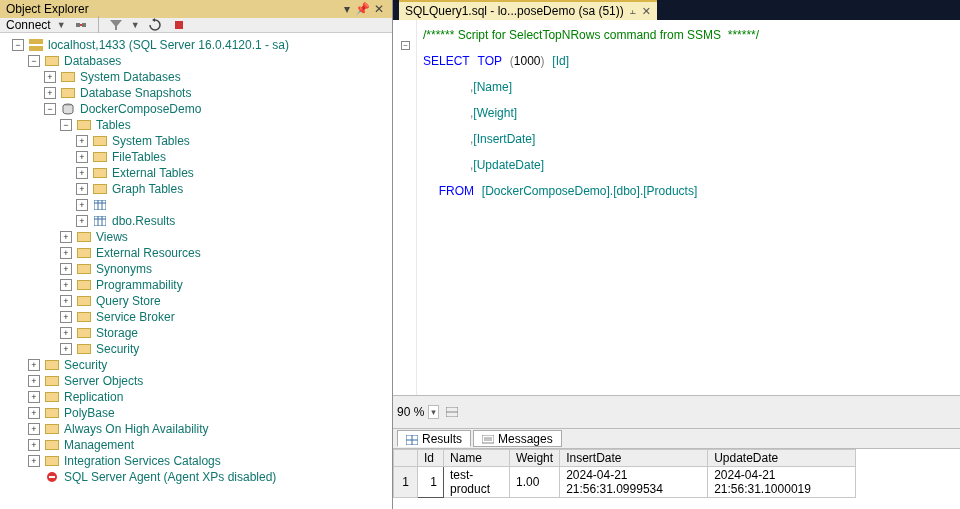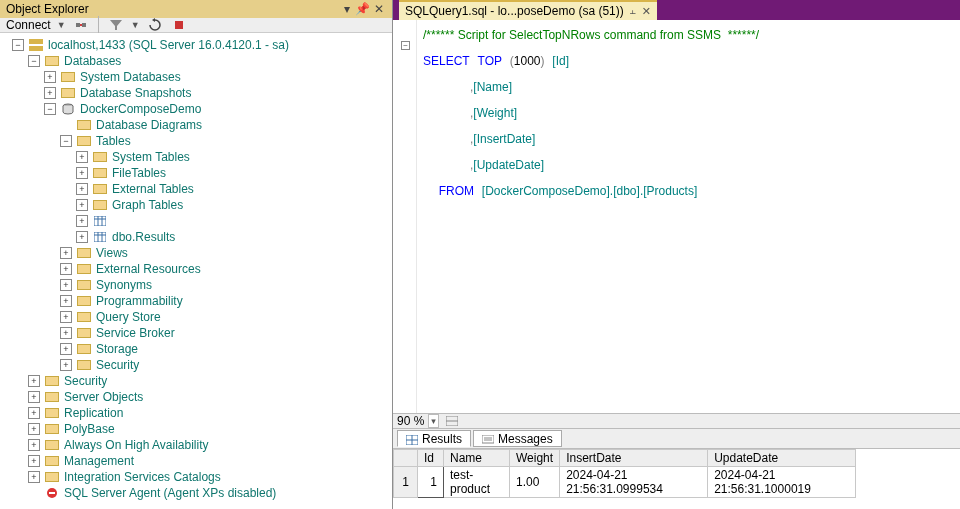--- a/index.html
+++ b/index.html
@@ -24,34 +24,34 @@
   .ico-folder { background: #f4d58b; border: 1px solid #c8a941; width: 14px; height: 10px; }
   .ico-server svg, .ico-db svg, .ico-table svg, .ico-agent svg { display: block; }
   .lbl { color: #0f766e; }
   .pad0 { padding-left: 12px; }
   .pad1 { padding-left: 28px; }
   .pad2 { padding-left: 44px; }
   .pad3 { padding-left: 60px; }
   .pad4 { padding-left: 76px; }
   
   .right { flex: 1; display: flex; flex-direction: column; }
-  .tabbar { display: flex; align-items: center; background: #701a75; height: 20px; padding-left: 6px; }
+  .tabbar { display: flex; align-items: center; background: #0f172a; height: 20px; padding-left: 6px; }
   .tab { display: flex; align-items: center; gap: 6px; background: #f7edbd; border-top: 2px solid #d8b44a; height: 20px; padding: 0 6px; }
   .tab .nm { color: #000; }
   .tab .pin { font-size: 10px; color: #555; }
   .tab .cl { font-size: 11px; color: #555; }
   .editor { flex: 1; background: #fff; overflow: auto; padding: 2px 0 2px 30px; position: relative; font-family: Consolas, monospace; font-size: 13px; line-height: 17px; }
   .editor .gutter { position: absolute; left: 0; top: 0; width: 24px; height: 100%; border-right: 1px solid #e8e8e8; background: #fff; }
   .editor .outline { position: absolute; left: 8px; top: 21px; width: 9px; height: 9px; border: 1px solid #888; display:flex; align-items:center; justify-content:center; font-size:8px; color:#555; }
   .editor pre { font-family: Consolas, monospace; font-size: 13px; line-height: 25px; white-space: pre; color: #000; }
   .c-green { color: #008000; }
   .c-blue { color: #0000ff; }
   .c-gray { color: #808080; }
   .c-teal { color: #008080; }
-  .zoom-bar { display: flex; align-items: center; height: 16px; background: #eeeeee; border-top: 1px solid #bbb; border-bottom: 1px solid #bbb; padding-left: 4px; gap: 4px; }
+  .zoom-bar { display: flex; align-items: center; height: 34px; background: #eeeeee; border-top: 1px solid #bbb; border-bottom: 1px solid #bbb; padding-left: 4px; gap: 4px; }
   .zoom-bar .pct { color: #000; }
   .zoom-bar .dd { font-size: 9px; color: #555; padding: 0 2px; border: 1px solid #bbb; background: #fff; height: 14px; display: flex; align-items: center; }
   .result-tabs { display: flex; align-items: center; height: 20px; background: #eeeeee; border-bottom: 1px solid #bbb; padding-left: 4px; gap: 2px; }
   .rtab { display: flex; align-items: center; gap: 4px; padding: 1px 8px; border: 1px solid #aaa; background: #fff; height: 17px; }
   .rtab .ric { width: 12px; height: 10px; }
   .rtab.active { background: #fff; border-bottom: 1px solid #fff; }
   .grid { flex: 0 0 60px; background: #fff; overflow: auto; }
   table.results { border-collapse: collapse; }
   table.results th, table.results td { border: 1px solid #c8c8c8; padding: 1px 6px; height: 17px; text-align: left; font-size: 12px; background: #fff; }
   table.results th { background: #eeeeee; font-weight: normal; }
@@ -142,27 +142,20 @@
           <span class="exp">−</span>
           <span class="ico ico-db">
             <svg width="12" height="12">
               <ellipse cx="6" cy="3" rx="5" ry="2" fill="#bbb" stroke="#666"></ellipse>
               <path d="M1 3 V9 A5 2 0 0 0 11 9 V3" fill="#ddd" stroke="#666"></path>
             </svg>
           </span>
           <span class="lbl">DockerComposeDemo</span>
         </div>
       <div class="row pad3">
-          <span class="exp none"></span>
-          <span class="ico">
-            <span class="ico-folder"></span>
-          </span>
-          <span class="lbl">Database Diagrams</span>
-        </div>
-      <div class="row pad3">
           <span class="exp">−</span>
           <span class="ico">
             <span class="ico-folder"></span>
           </span>
           <span class="lbl">Tables</span>
         </div>
       <div class="row pad4">
           <span class="exp">+</span>
           <span class="ico">
             <span class="ico-folder"></span>

